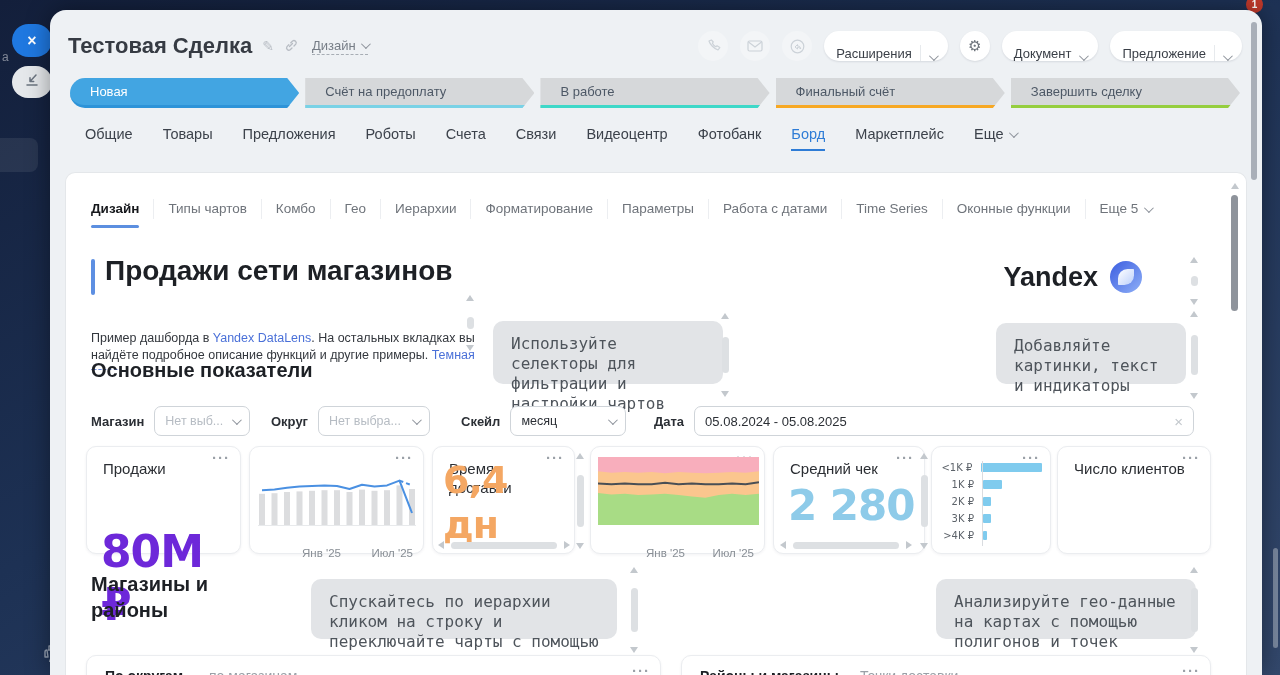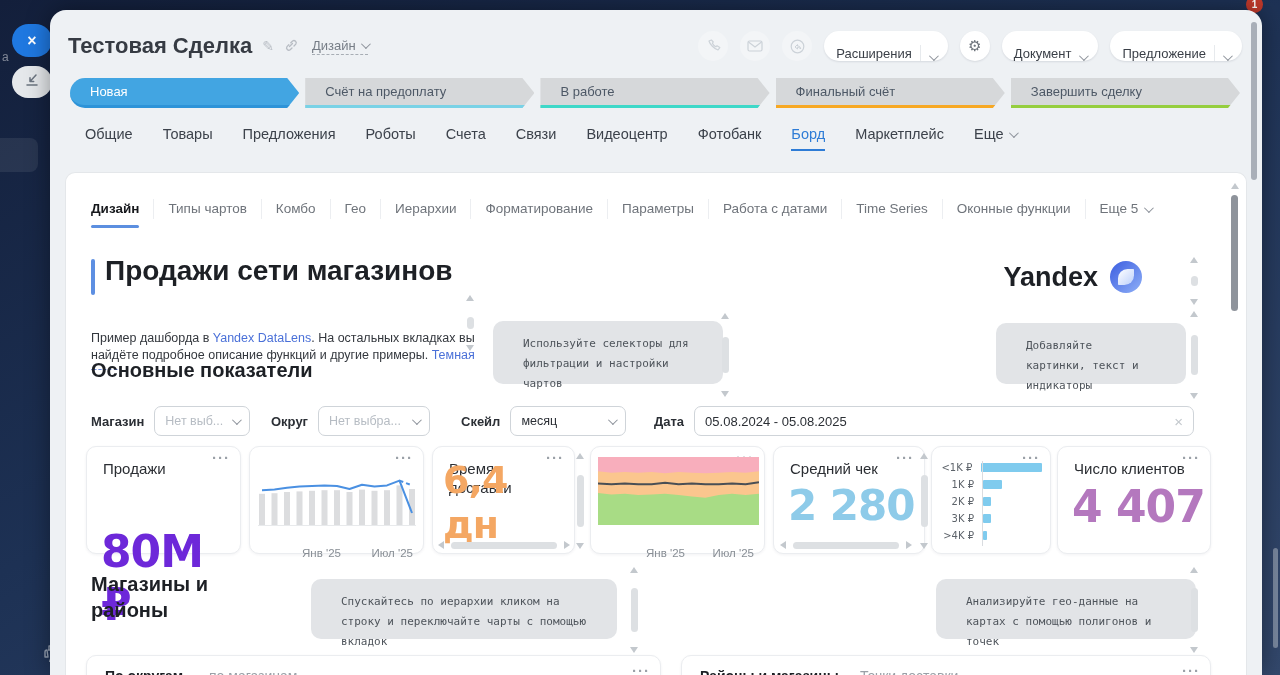--- a/index.html
+++ b/index.html
@@ -59,21 +59,21 @@
   .accent-bar{position:absolute;left:25px;top:86px;width:4px;height:36px;background:#5d8fe2;border-radius:2px;}
   .dash-title{position:absolute;left:39px;top:82px;font-size:28px;font-weight:700;color:#1d2025;}
   .brand{position:absolute;right:104px;top:88px;display:flex;align-items:center;gap:12px;justify-content:flex-end;}
   .brand-name{font-size:27px;font-weight:700;color:#1d2025;}
   .brand-logo{width:32px;height:32px;border-radius:50%;background:linear-gradient(135deg,#3b5de0,#8fb0f7);position:relative;}
   .brand-logo::after{content:"";position:absolute;left:8px;top:8px;width:16px;height:16px;
     background:linear-gradient(135deg,#ffffff,#bcd0fb);border-radius:60% 5% 60% 5%;transform:rotate(0deg);}
   .desc{position:absolute;left:25px;top:130px;width:400px;height:40px;overflow:hidden;font-size:12.5px;line-height:17px;color:#33373d;margin-top:27px;}
   .desc a{color:#4a70d8;text-decoration:none;}
   .hint{position:absolute;background:#e2e4e7;border-radius:10px;font-family:"DejaVu Sans Mono",monospace;
-    font-size:11px;line-height:20px;color:#4e545b;padding:13px 30px;box-sizing:border-box;}
+    font-size:16px;line-height:20px;color:#4e545b;padding:13px 18px;box-sizing:border-box;}
   .sec-head{position:absolute;font-size:20px;font-weight:700;color:#1d2025;line-height:26px;}
   
   .fgroup{position:absolute;top:233px;height:30px;display:flex;align-items:center;gap:10px;}
   .flabel{font-size:13px;font-weight:700;color:#2b2f35;}
   .fselect{height:30px;border:1.5px solid #cfd4d9;border-radius:7px;display:flex;align-items:center;
     padding:0 10px;font-size:12.5px;box-sizing:border-box;justify-content:space-between;background:#fff;cursor:pointer;}
   .fph{color:#b6bcc3;}  .fval{color:#2b2f35;}
   
   .kcard{position:absolute;top:273px;height:108px;background:#fff;border:1px solid #ebedf0;border-radius:10px;
     box-shadow:0 1px 3px rgba(30,40,60,.06);box-sizing:border-box;}
@@ -353,21 +353,20 @@
             <div class="hbar-row">
               <span class="hbar-label">&gt;4K ₽</span>
               <span class="hbar-bar" style="width: 3.84px; background: rgb(127, 203, 238);"></span>
             </div>
           </div>
       </div>
 
       <div class="kcard" style="left:991px;width:154px;">
         <span class="menu-dots">···</span>
         <div class="klabel">Число клиентов</div>
-        <div class="kvalue" style="color: rgb(180, 120, 190);">4 407</div>
       </div>
 
       <div class="sec-head" style="left:25px;top:398px;width:170px;">Магазины и районы</div>
       <div class="hint" style="left:245px;top:406px;width:306px;height:60px;">Спускайтесь по иерархии кликом на строку и переключайте чарты с помощью вкладок</div>
       <div class="hint" style="left:870px;top:406px;width:260px;height:60px;">Анализируйте гео-данные на картах с помощью полигонов и точек</div>
 
       <div class="bcard" style="left:20px;width:575px;">
         <span class="btab-act">По округам</span>
         <span class="btab-sec" style="left:122px;">по магазинам</span>
         <span class="menu-dots" style="top:6px;">···</span>

